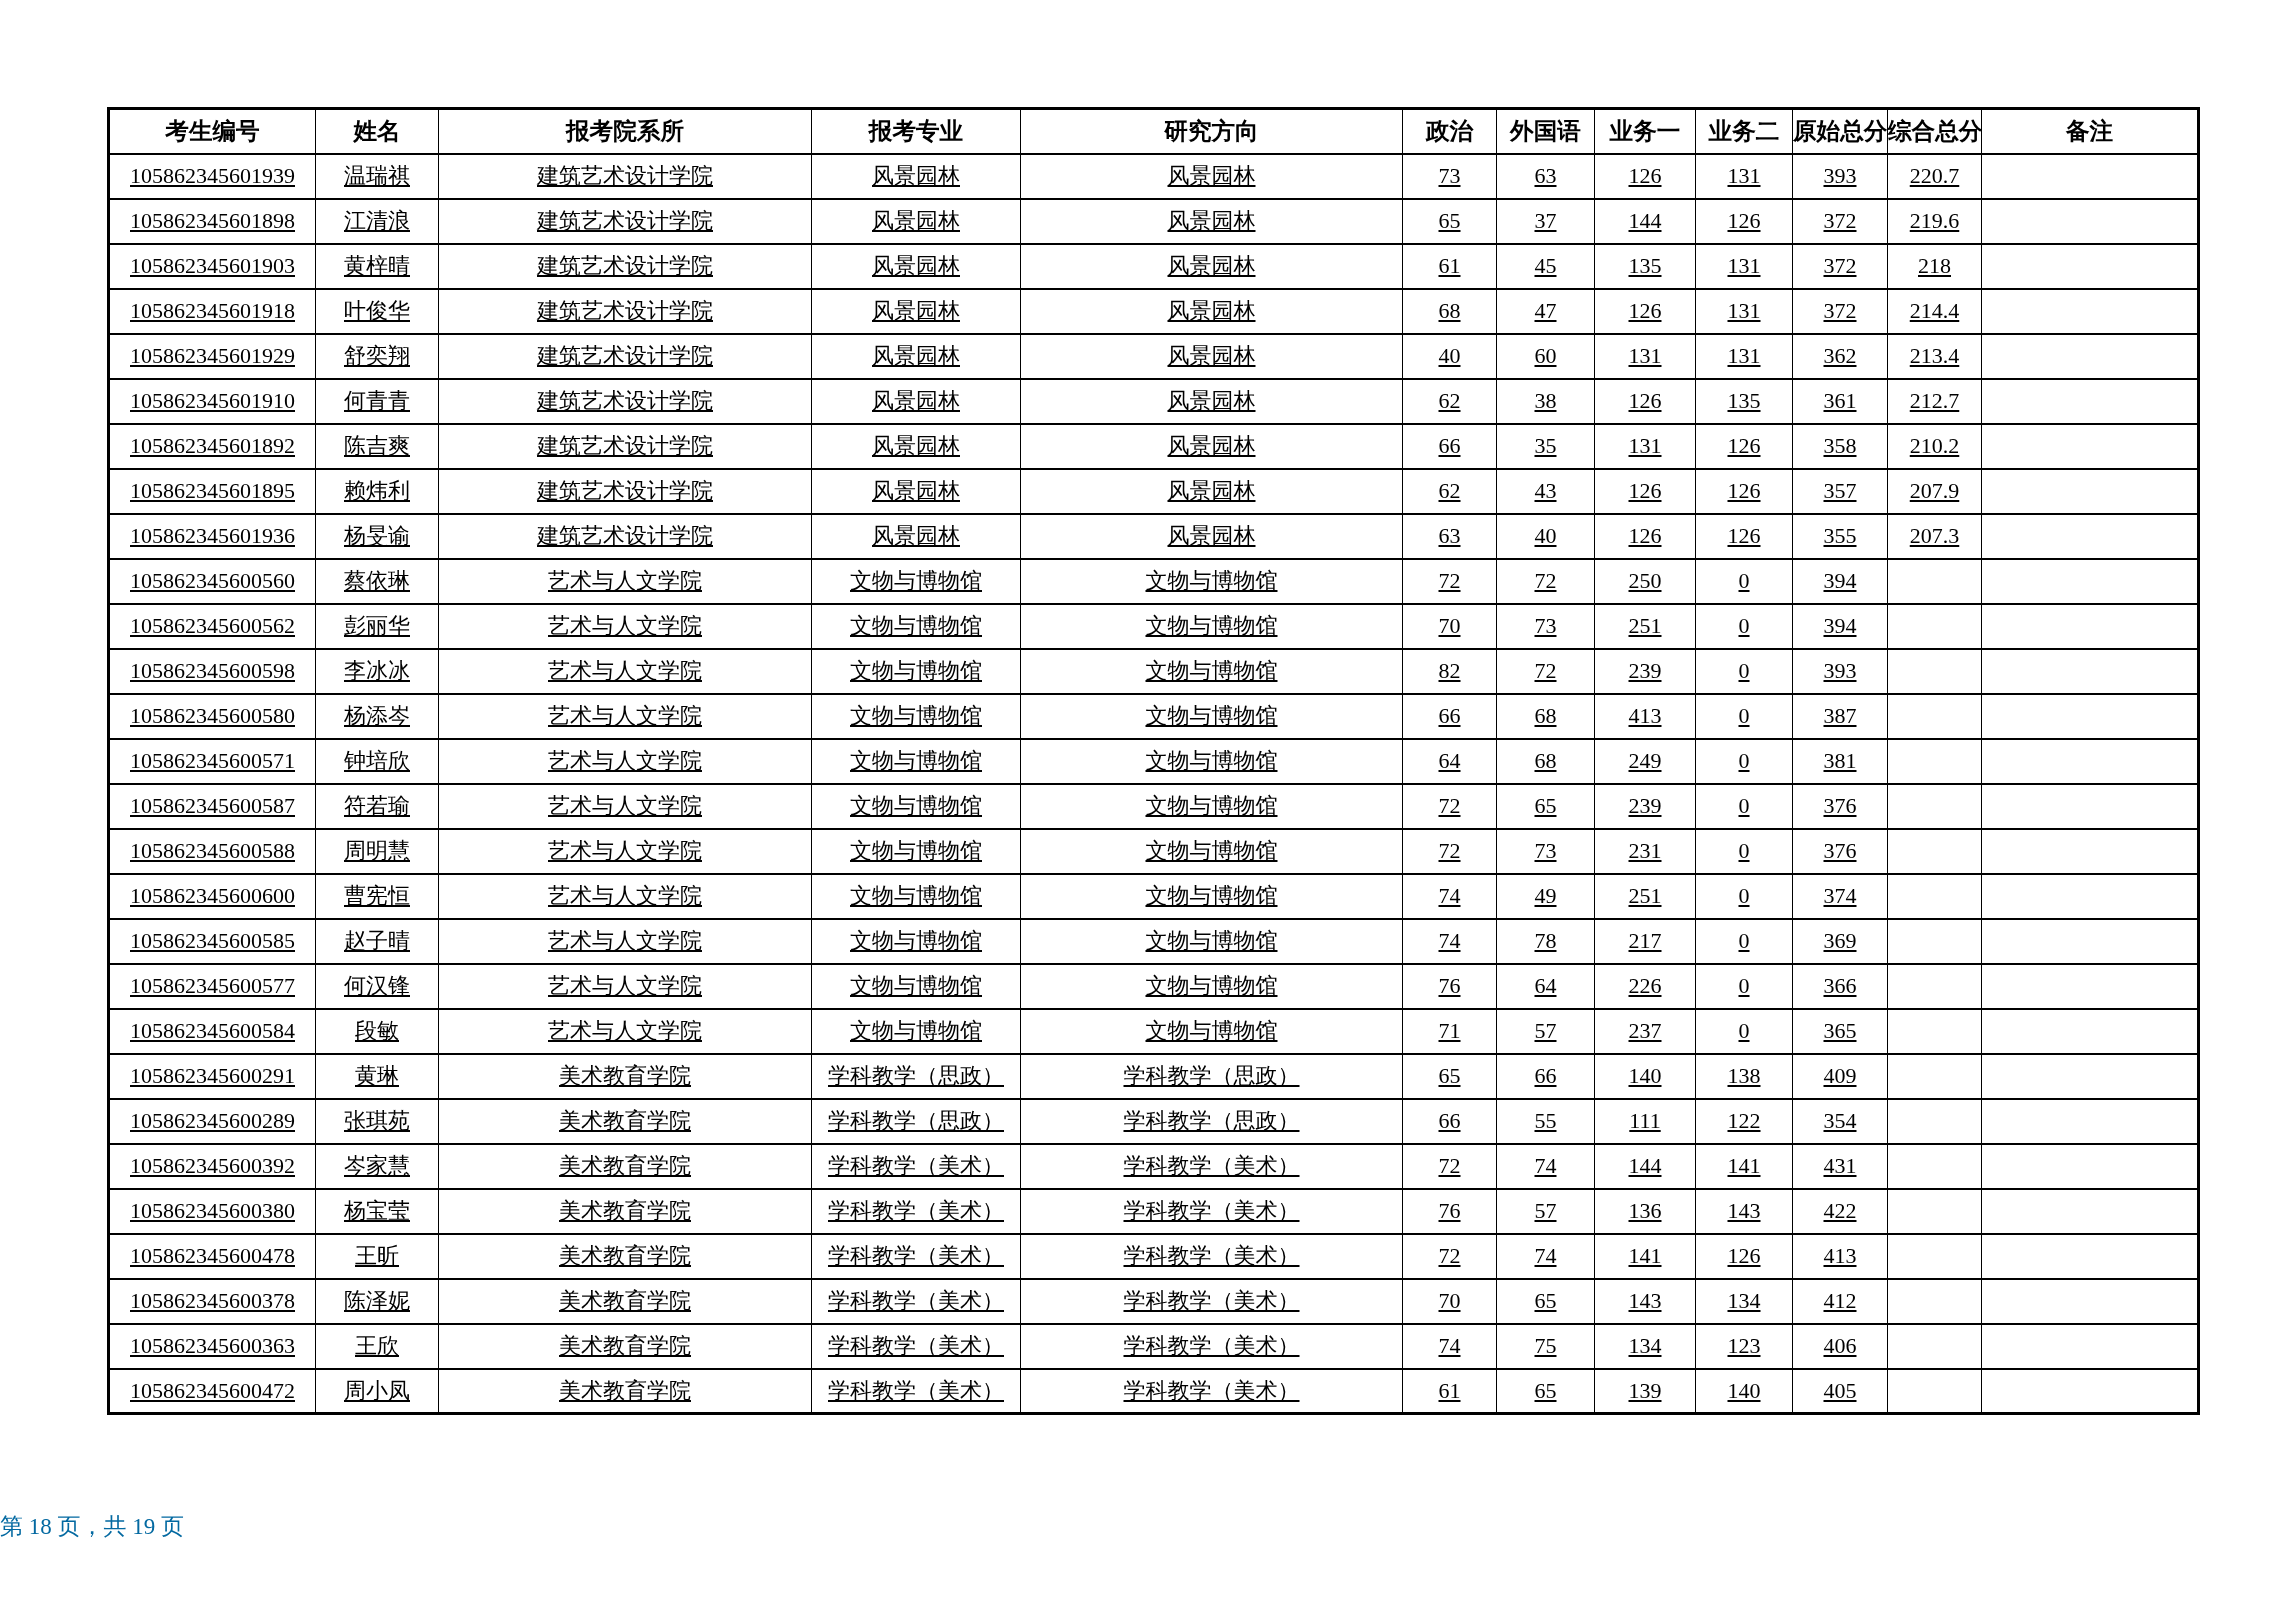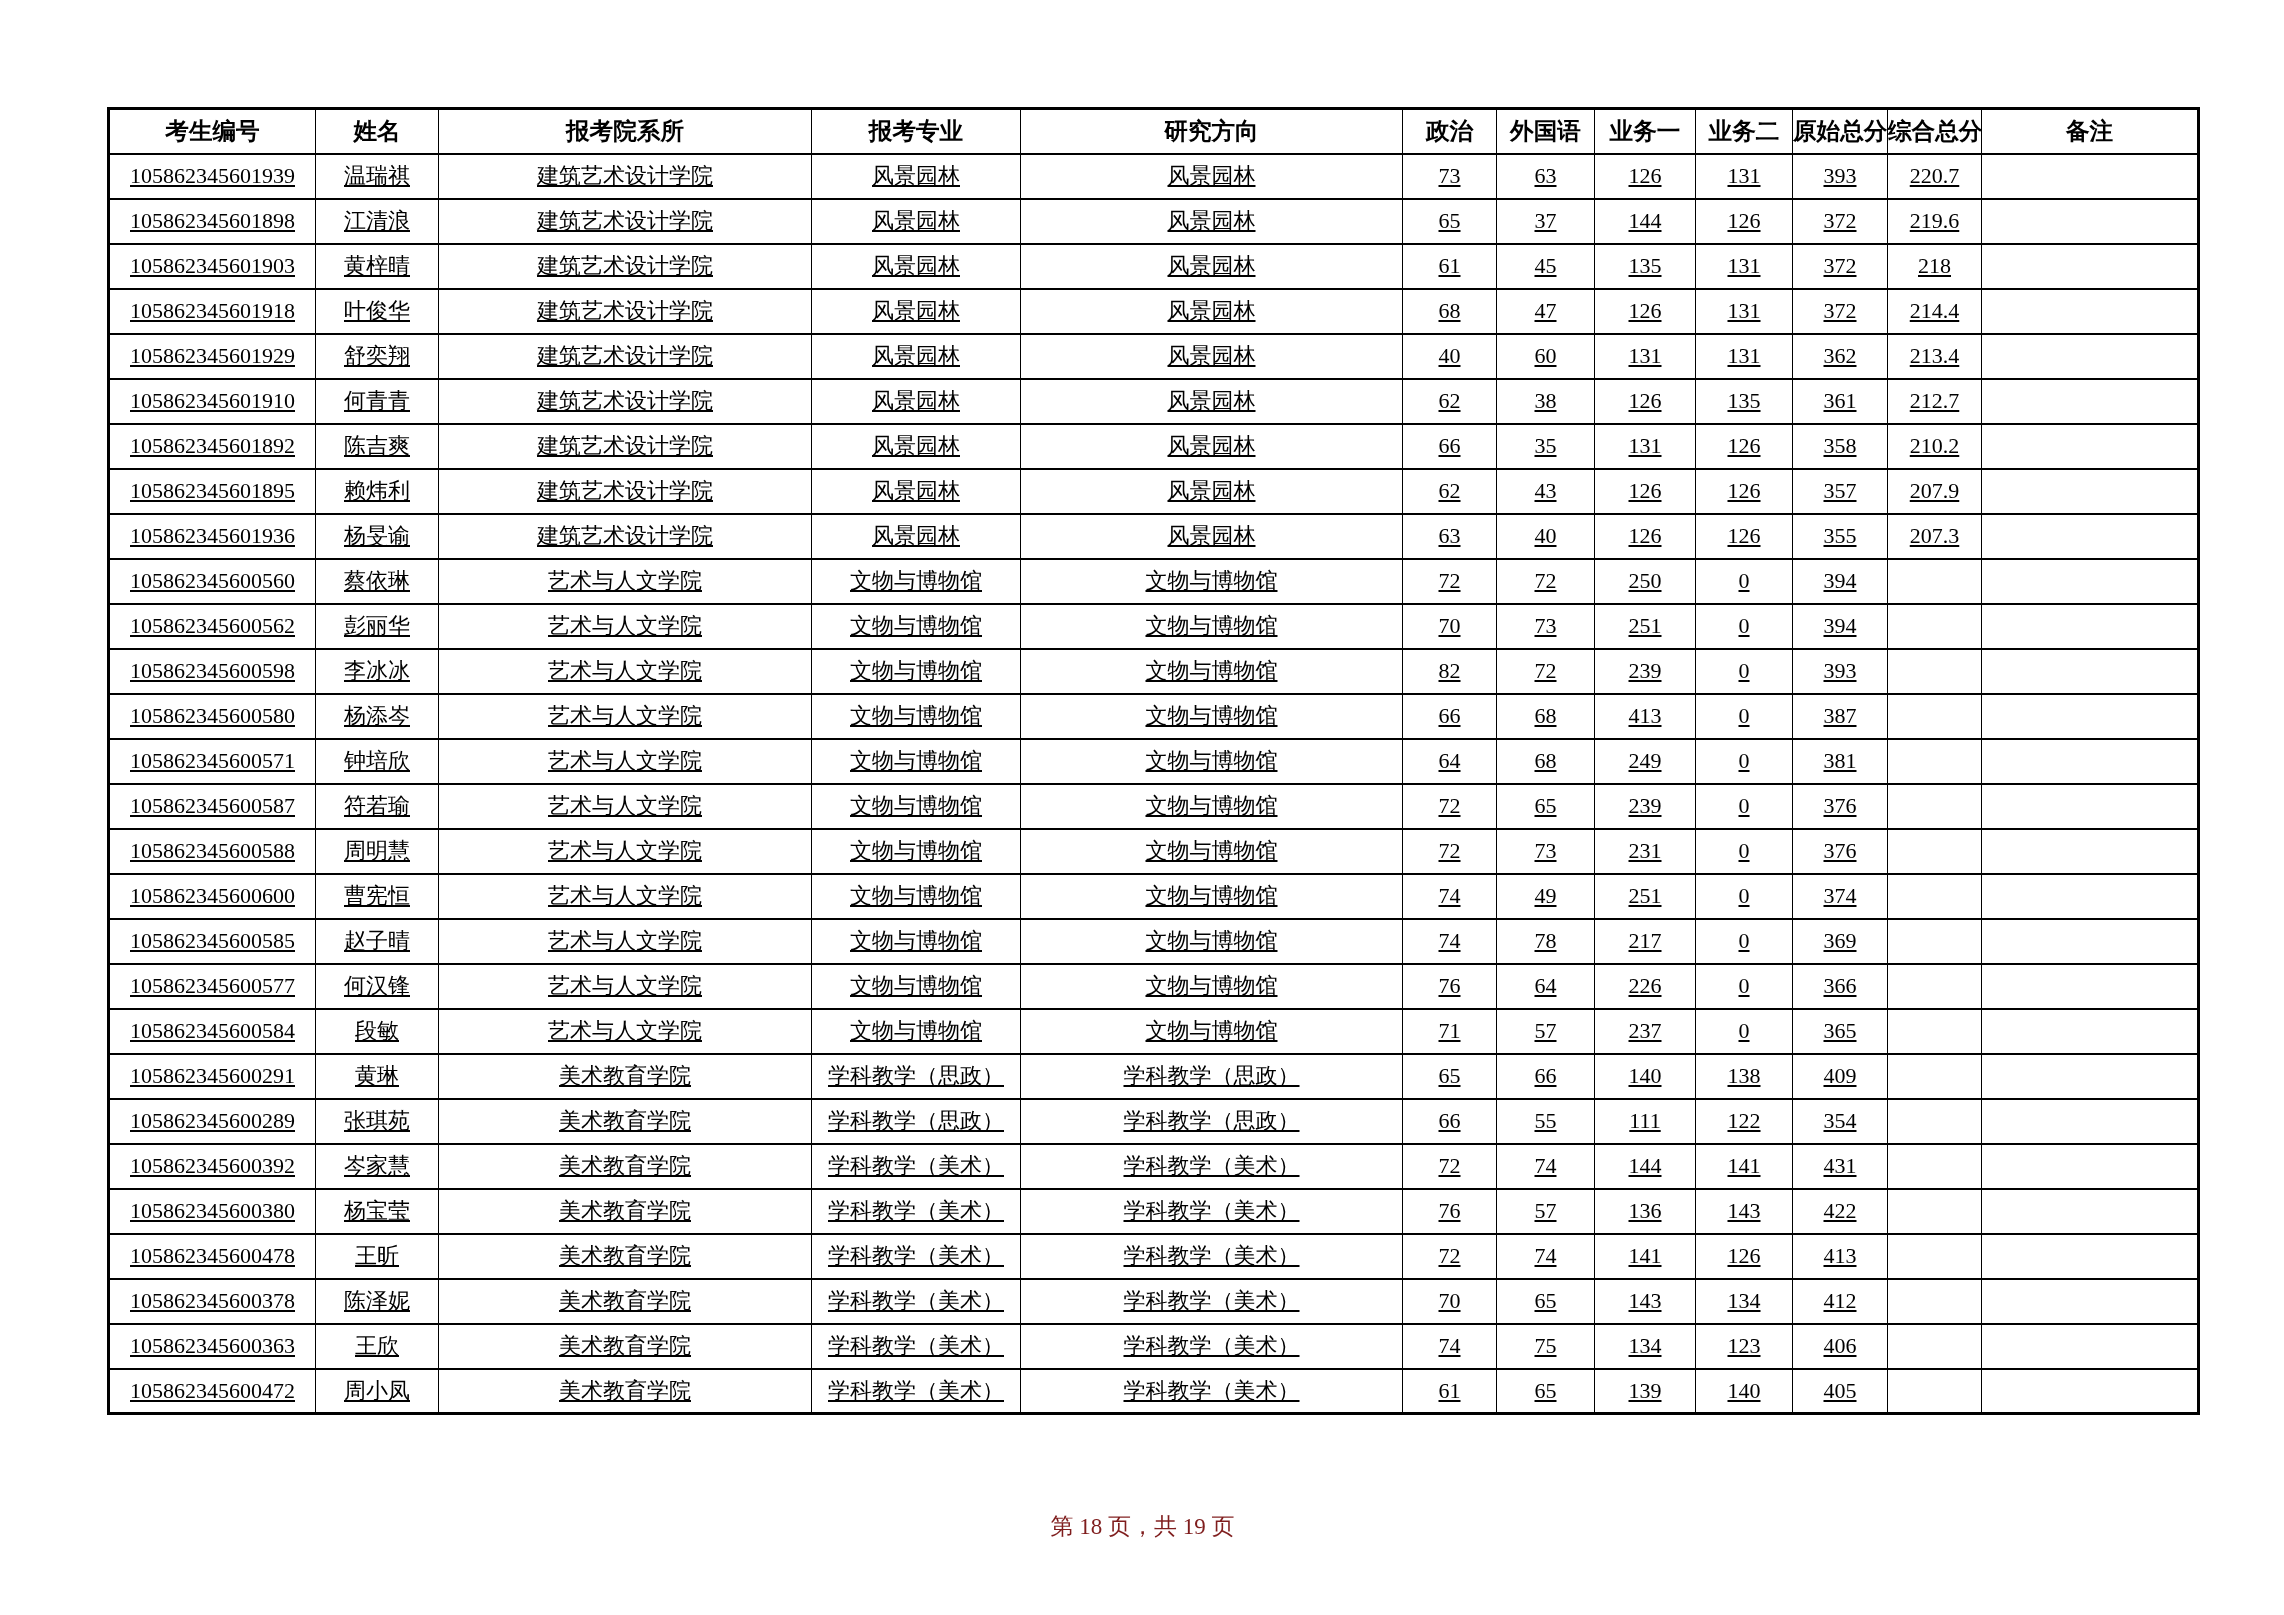--- a/index.html
+++ b/index.html
@@ -49,23 +49,23 @@
     text-decoration: underline;
   }
   table.results td {
     font-size: 22px;
   }
   .footer {
     position: absolute;
     left: 0;
     top: 1511px;
     width: 100%;
-    text-align: center;
+    text-align: left;
     font-size: 23px;
-    color: #7f1d1d;
+    color: #0369a1;
   }
 </style>
 </head>
 <body>
 
 <div class="page">
 
   <table class="results">
     <colgroup>
       <col style="width:207px">

